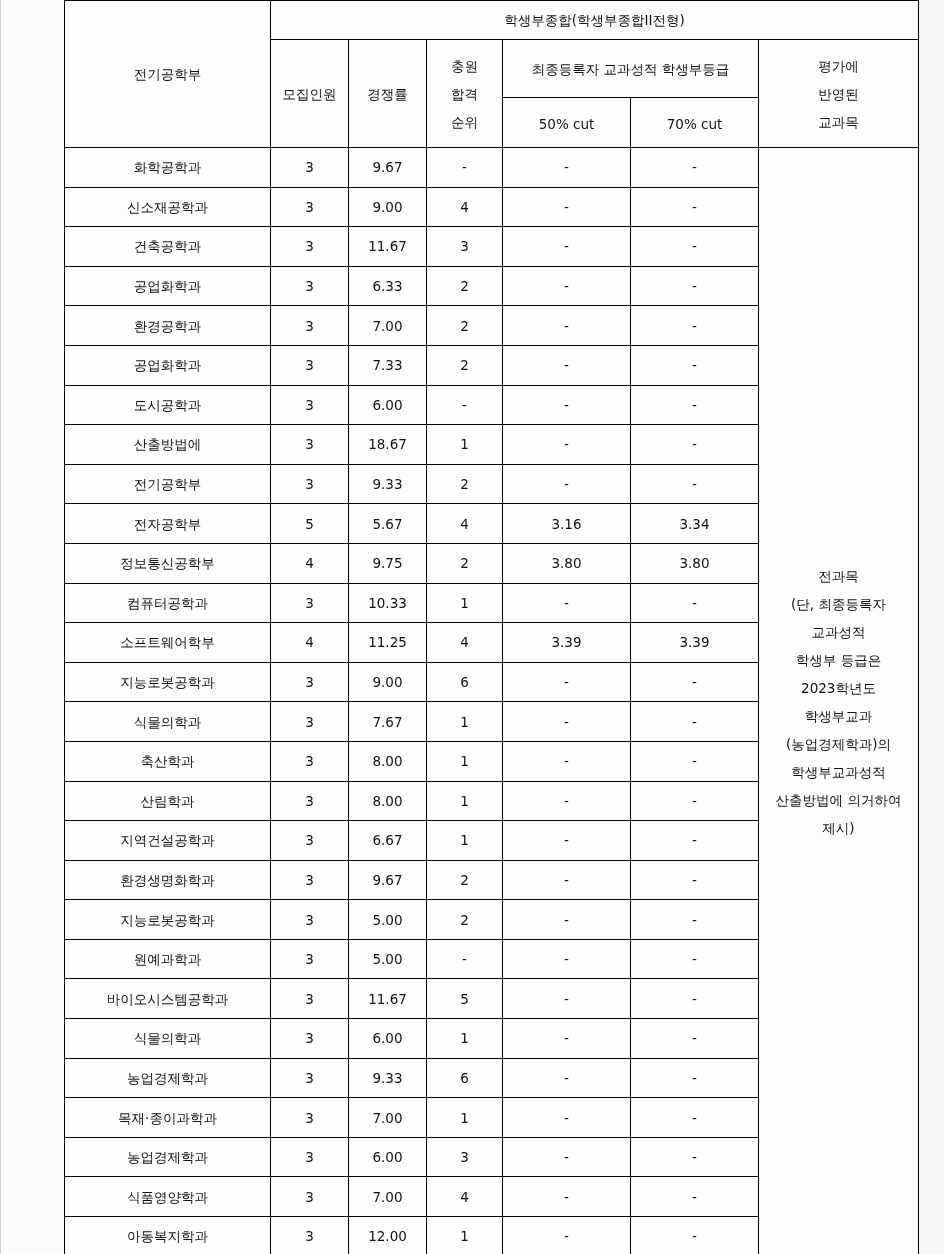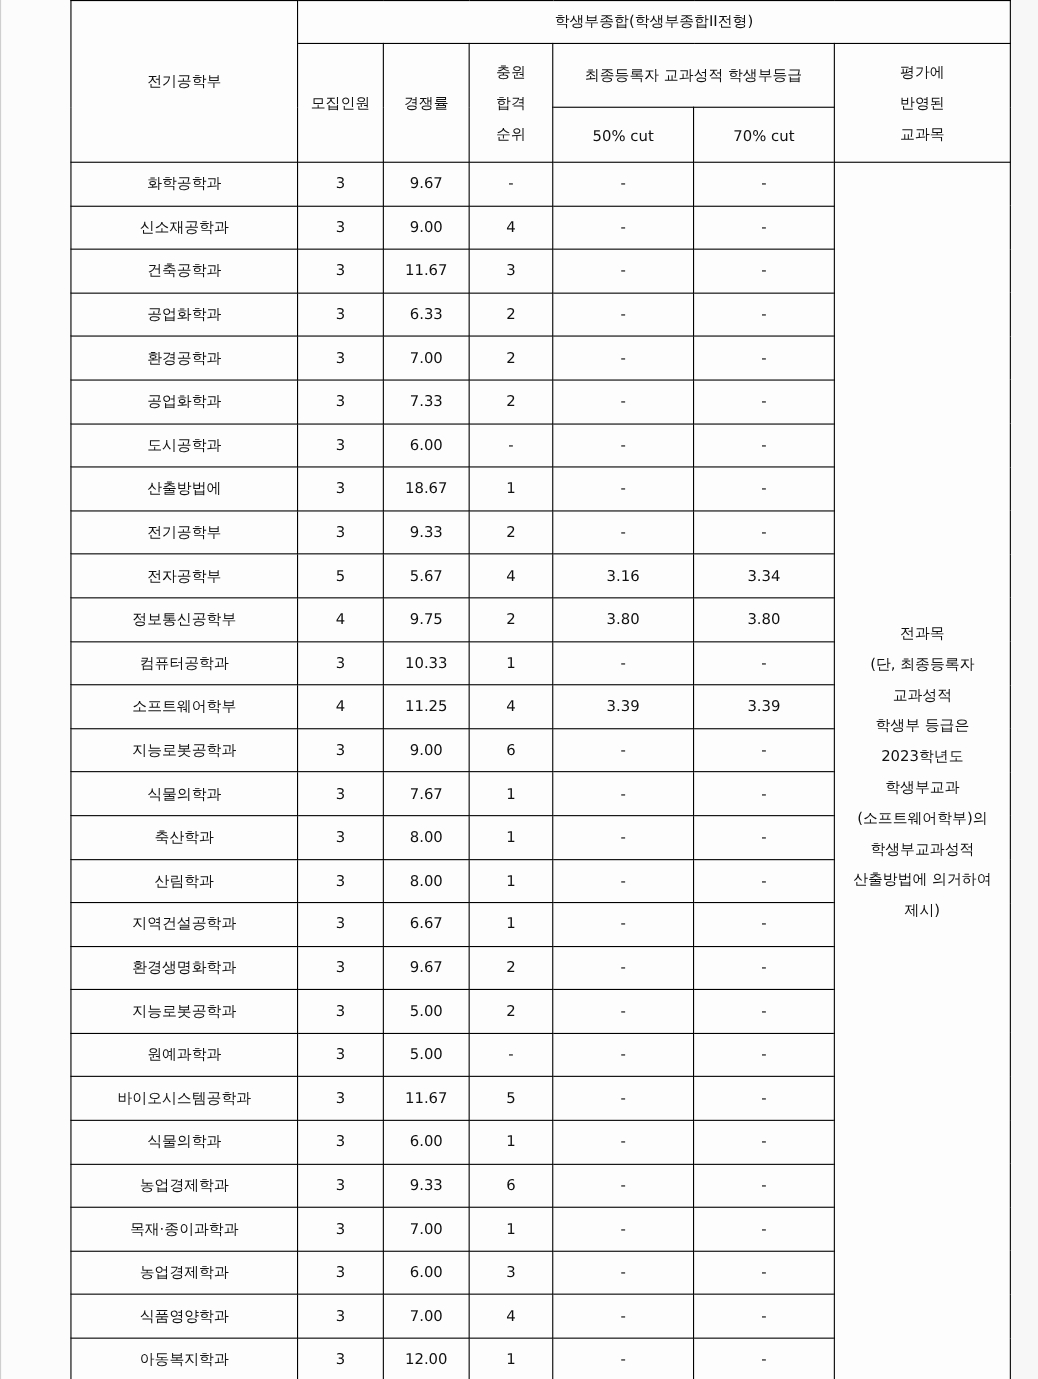--- a/index.html
+++ b/index.html
@@ -113,21 +113,21 @@
         <td>-</td>
         <td>-</td>
         <td>-</td>
         <td class="note" rowspan="28">
           <span class="note-line">전과목</span>
           <span class="note-line">(단, 최종등록자</span>
           <span class="note-line">교과성적</span>
           <span class="note-line">학생부 등급은</span>
           <span class="note-line">2023학년도</span>
           <span class="note-line">학생부교과</span>
-          <span class="note-line">(소프트웨어학부)의</span>
+          <span class="note-line">(농업경제학과)의</span>
           <span class="note-line">학생부교과성적</span>
           <span class="note-line">산출방법에 의거하여</span>
           <span class="note-line">제시)</span>
         </td>
       </tr>
       <tr class="data">
         <td class="dept">신소재공학과</td>
         <td>3</td>
         <td>9.00</td>
         <td>4</td>

